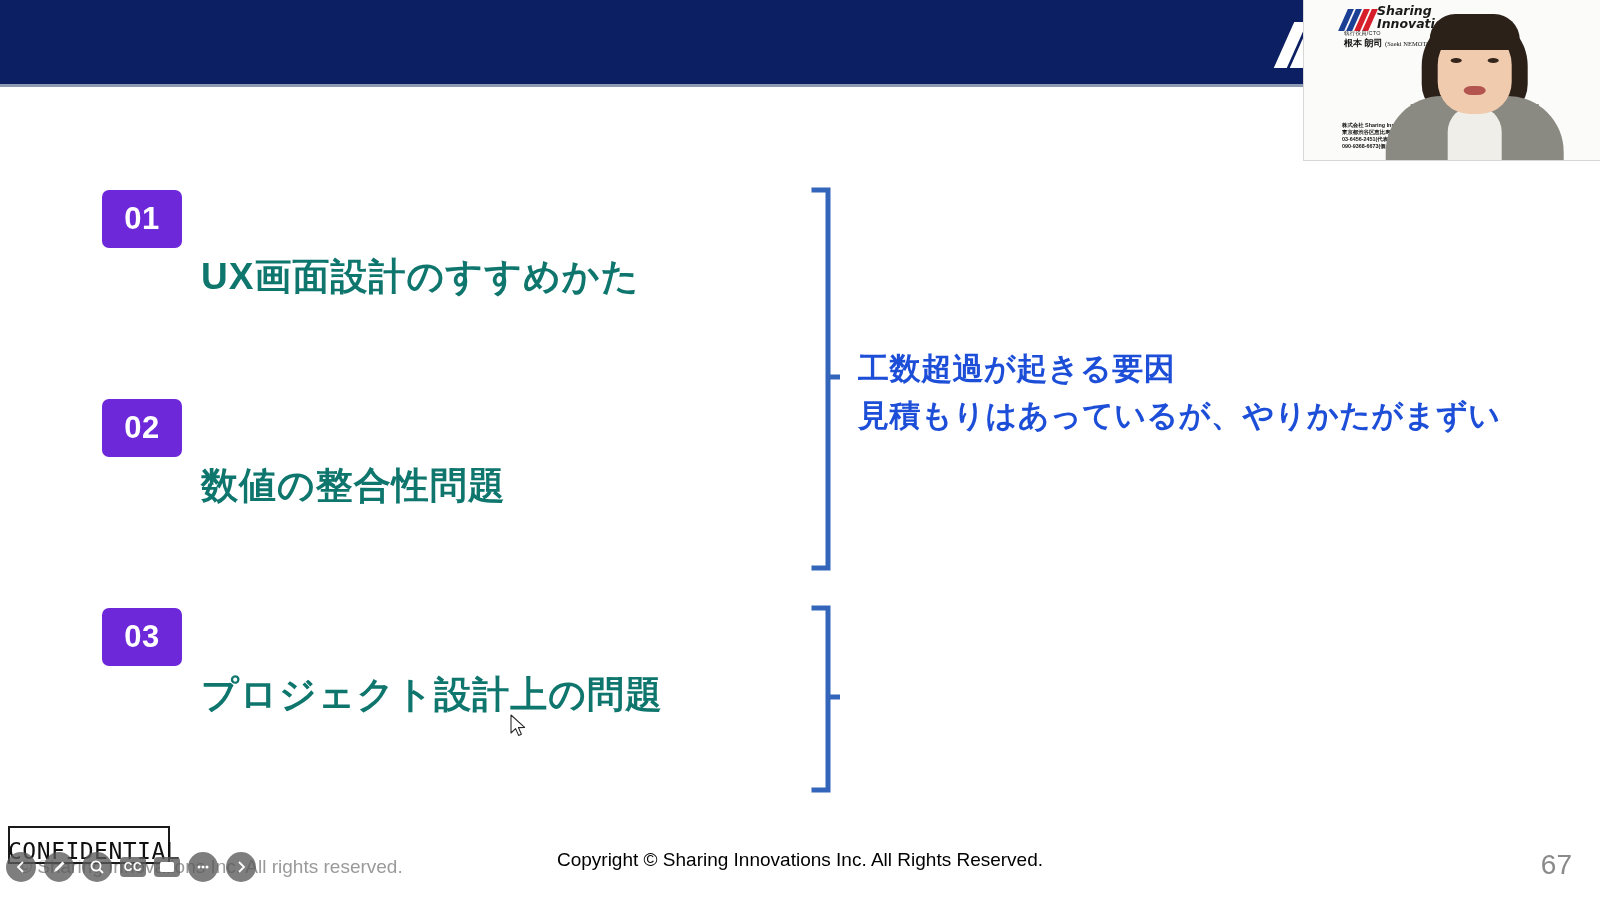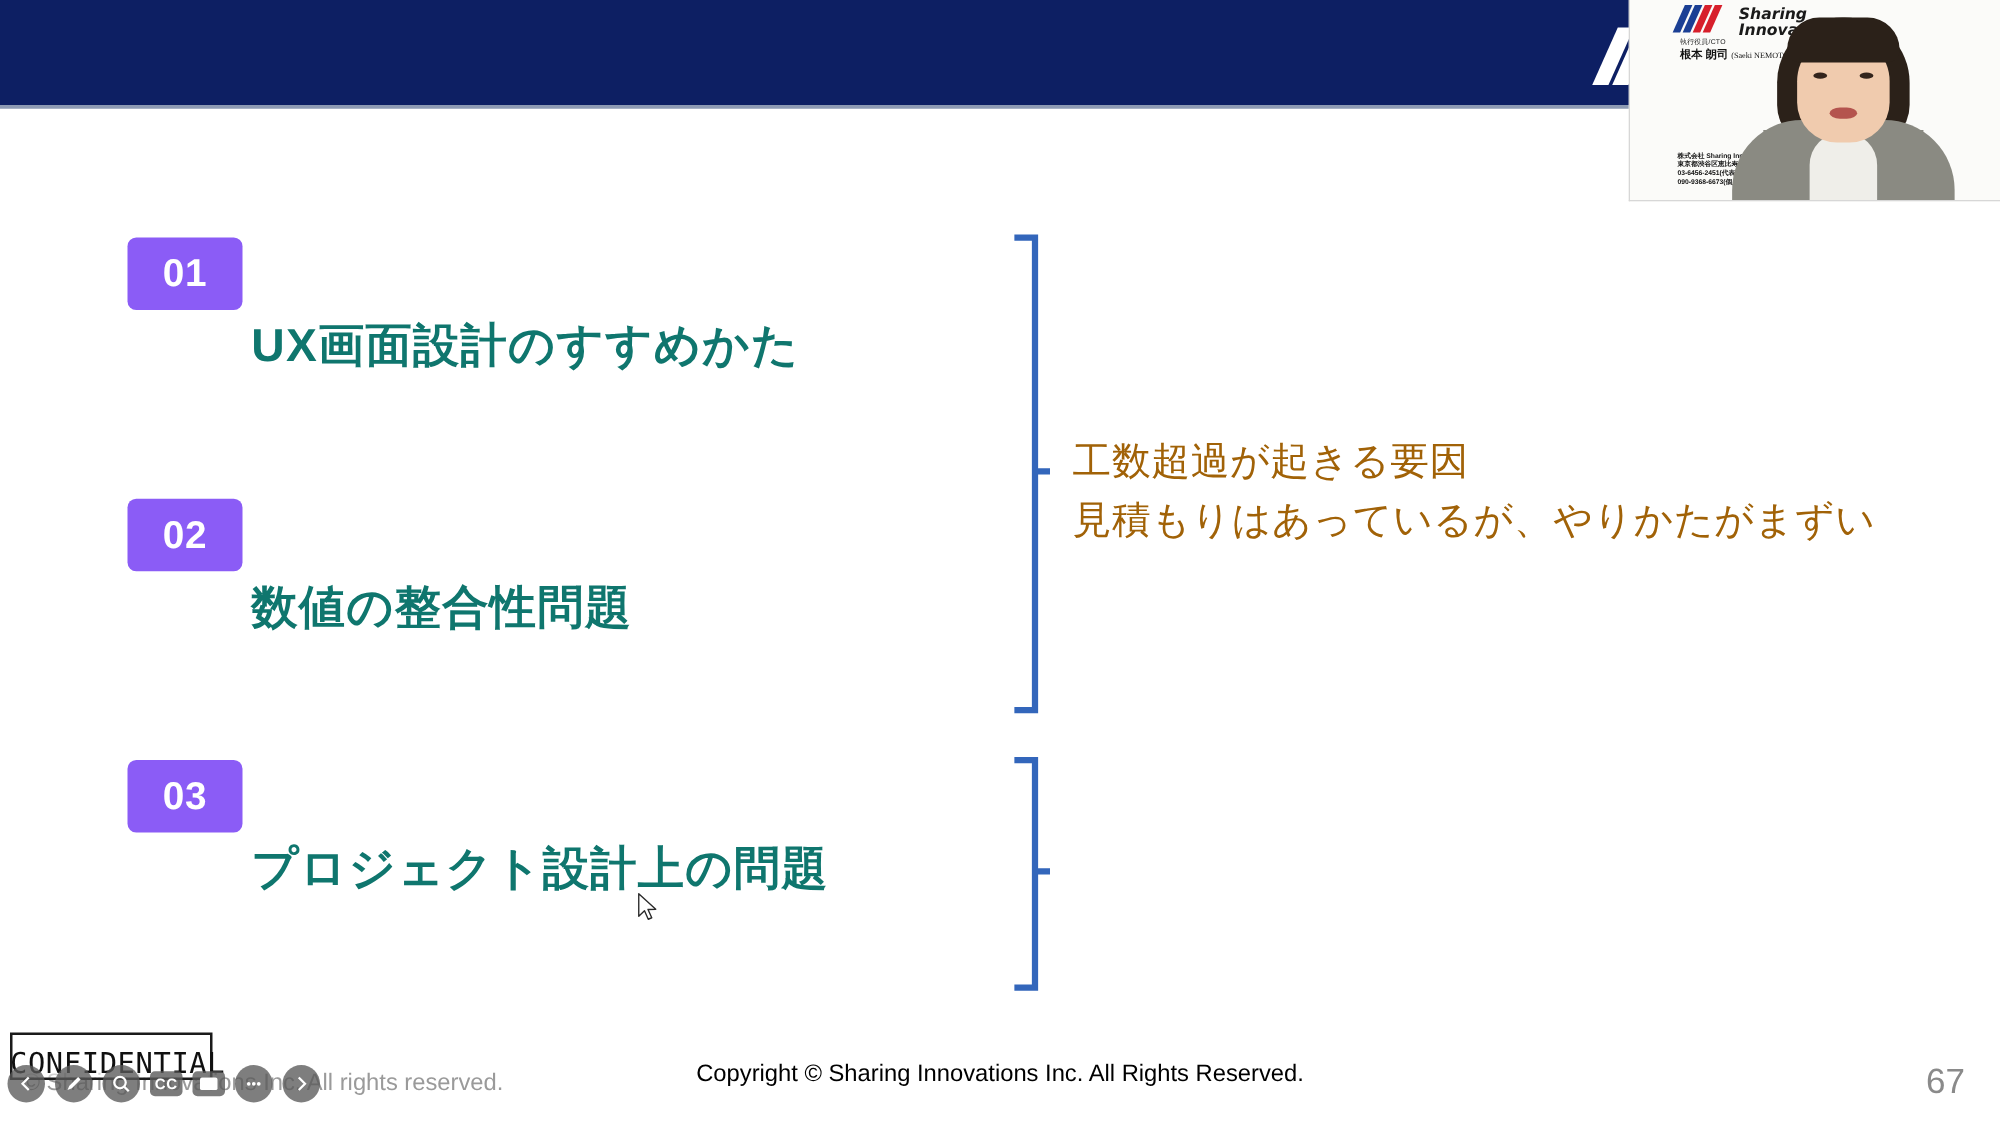--- a/index.html
+++ b/index.html
@@ -102,22 +102,22 @@
     top: 0;
     width: 296px;
     height: 160px;
     background: #fbfbf9;
   }
   #vb-logo {
     position: absolute;
     left: 38px;
     top: 5px;
     display: flex;
-    align-items: flex-start;
-    gap: 19px;
+    align-items: flex-end;
+    gap: 5px;
   }
   #vb-logo .slash-mark { width: 30px; height: 20px; }
   #vb-logo .slash-mark span { width: 6px; height: 22px; top: -1px; }
   #vb-logo .sl-w1 { background: #1b3f94; left: 1px; }
   #vb-logo .sl-w2 { background: #1b3f94; left: 9px; }
   #vb-logo .sl-r1 { background: #d71f2b; left: 17px; }
   #vb-logo .sl-r2 { background: #d71f2b; left: 25px; }
   #vb-logo-name {
     font-family: "DejaVu Sans", sans-serif;
     font-size: 12.5px;
@@ -263,23 +263,23 @@
     top: 87px;
     width: 1600px;
     height: 730px;
   }
 
   .item {
     position: absolute;
     left: 102px;
   }
   .badge {
-    width: 92px;
+    width: 80px;
     height: 58px;
-    background: #8b5cf6;
+    background: #6d28d9;
     border-radius: 7px;
     color: #ffffff;
     font-size: 31px;
     font-weight: bold;
     display: flex;
     align-items: center;
     justify-content: center;
     letter-spacing: 0.5px;
     box-sizing: border-box;
   }
@@ -306,22 +306,22 @@
   .bracket svg { display: block; }
 
   #bracket-1 { top: 99px; }
   #bracket-2 { top: 517px; }
 
   
   .annotation {
     position: absolute;
     left: 858px;
     font-size: 31px;
-    font-weight: normal;
-    color: #a16207;
+    font-weight: bold;
+    color: #1d4ed8;
     line-height: 47px;
     white-space: nowrap;
     letter-spacing: 0.5px;
   }
   #annotation-1 { top: 258px; }
   #annotation-2 { top: 570px; }
 
   
   #footer-copyright {
     position: absolute;

